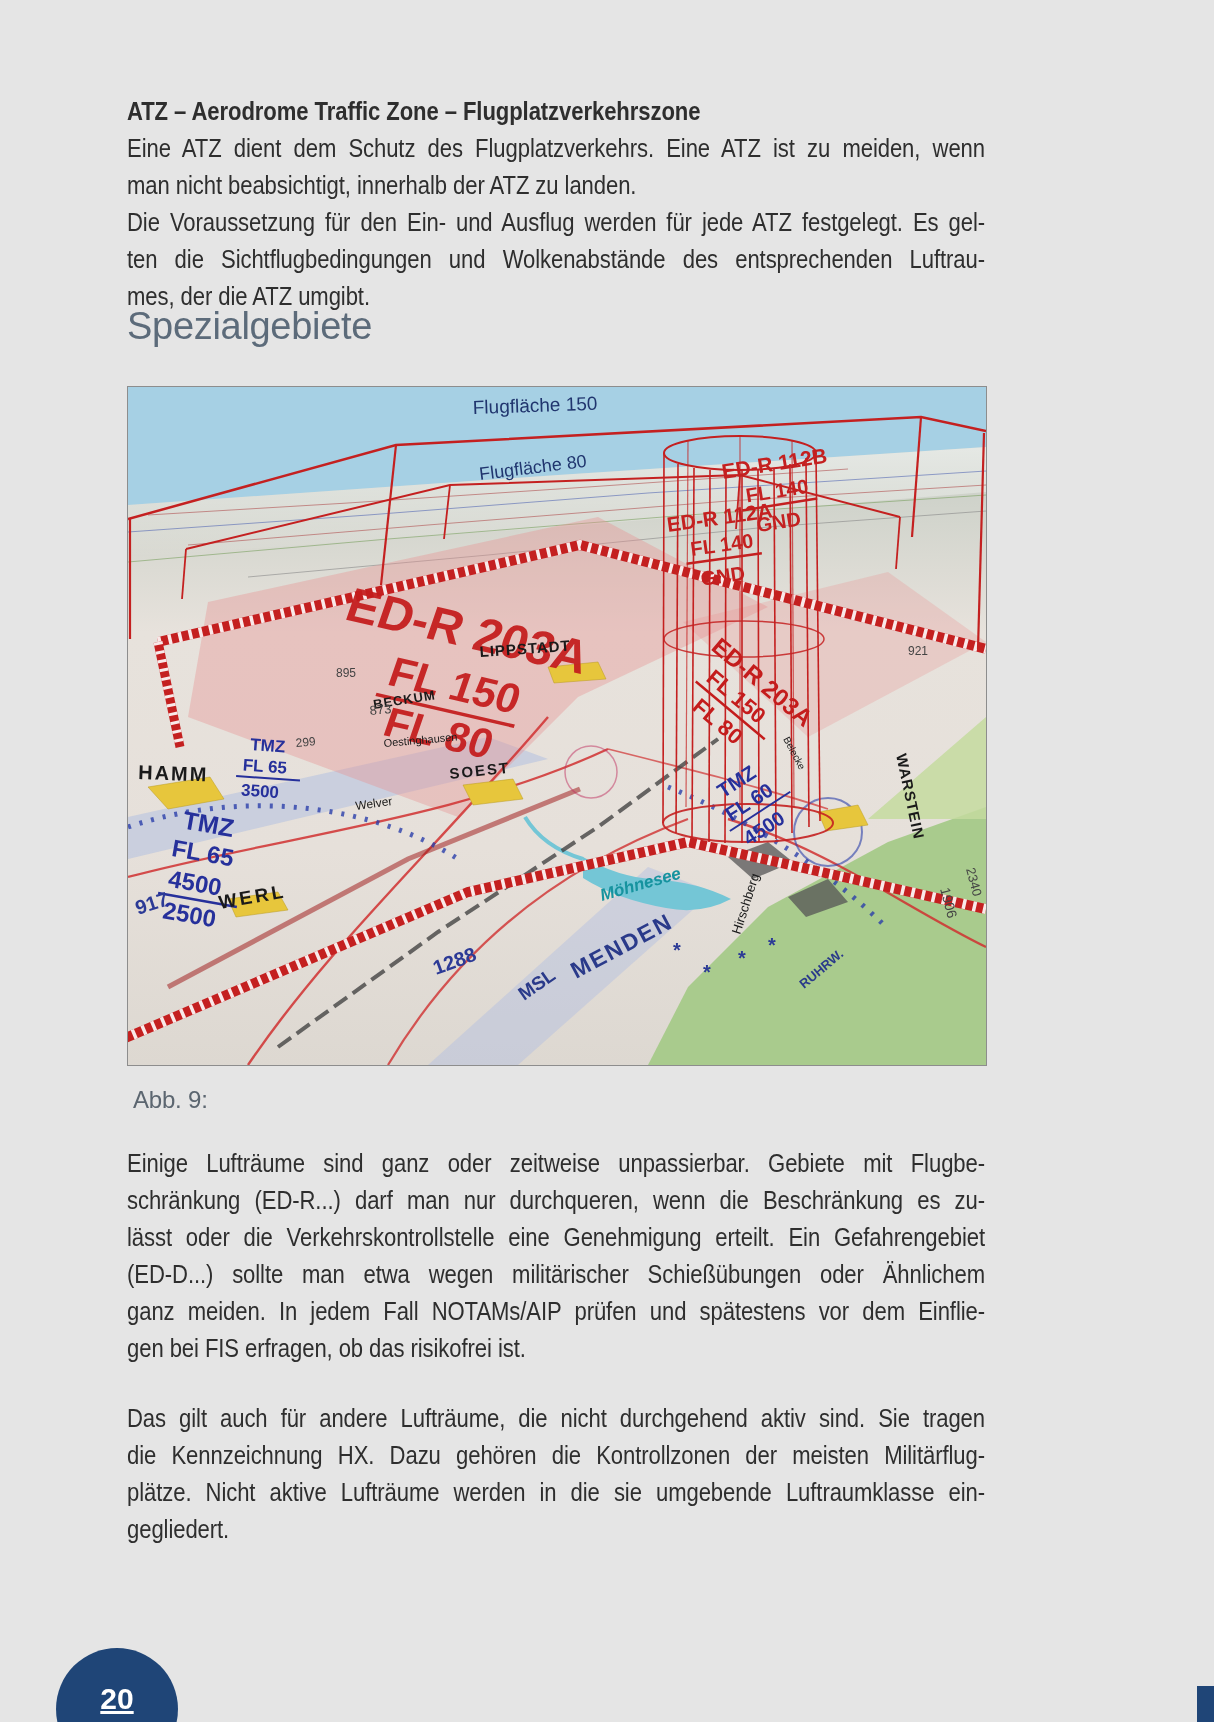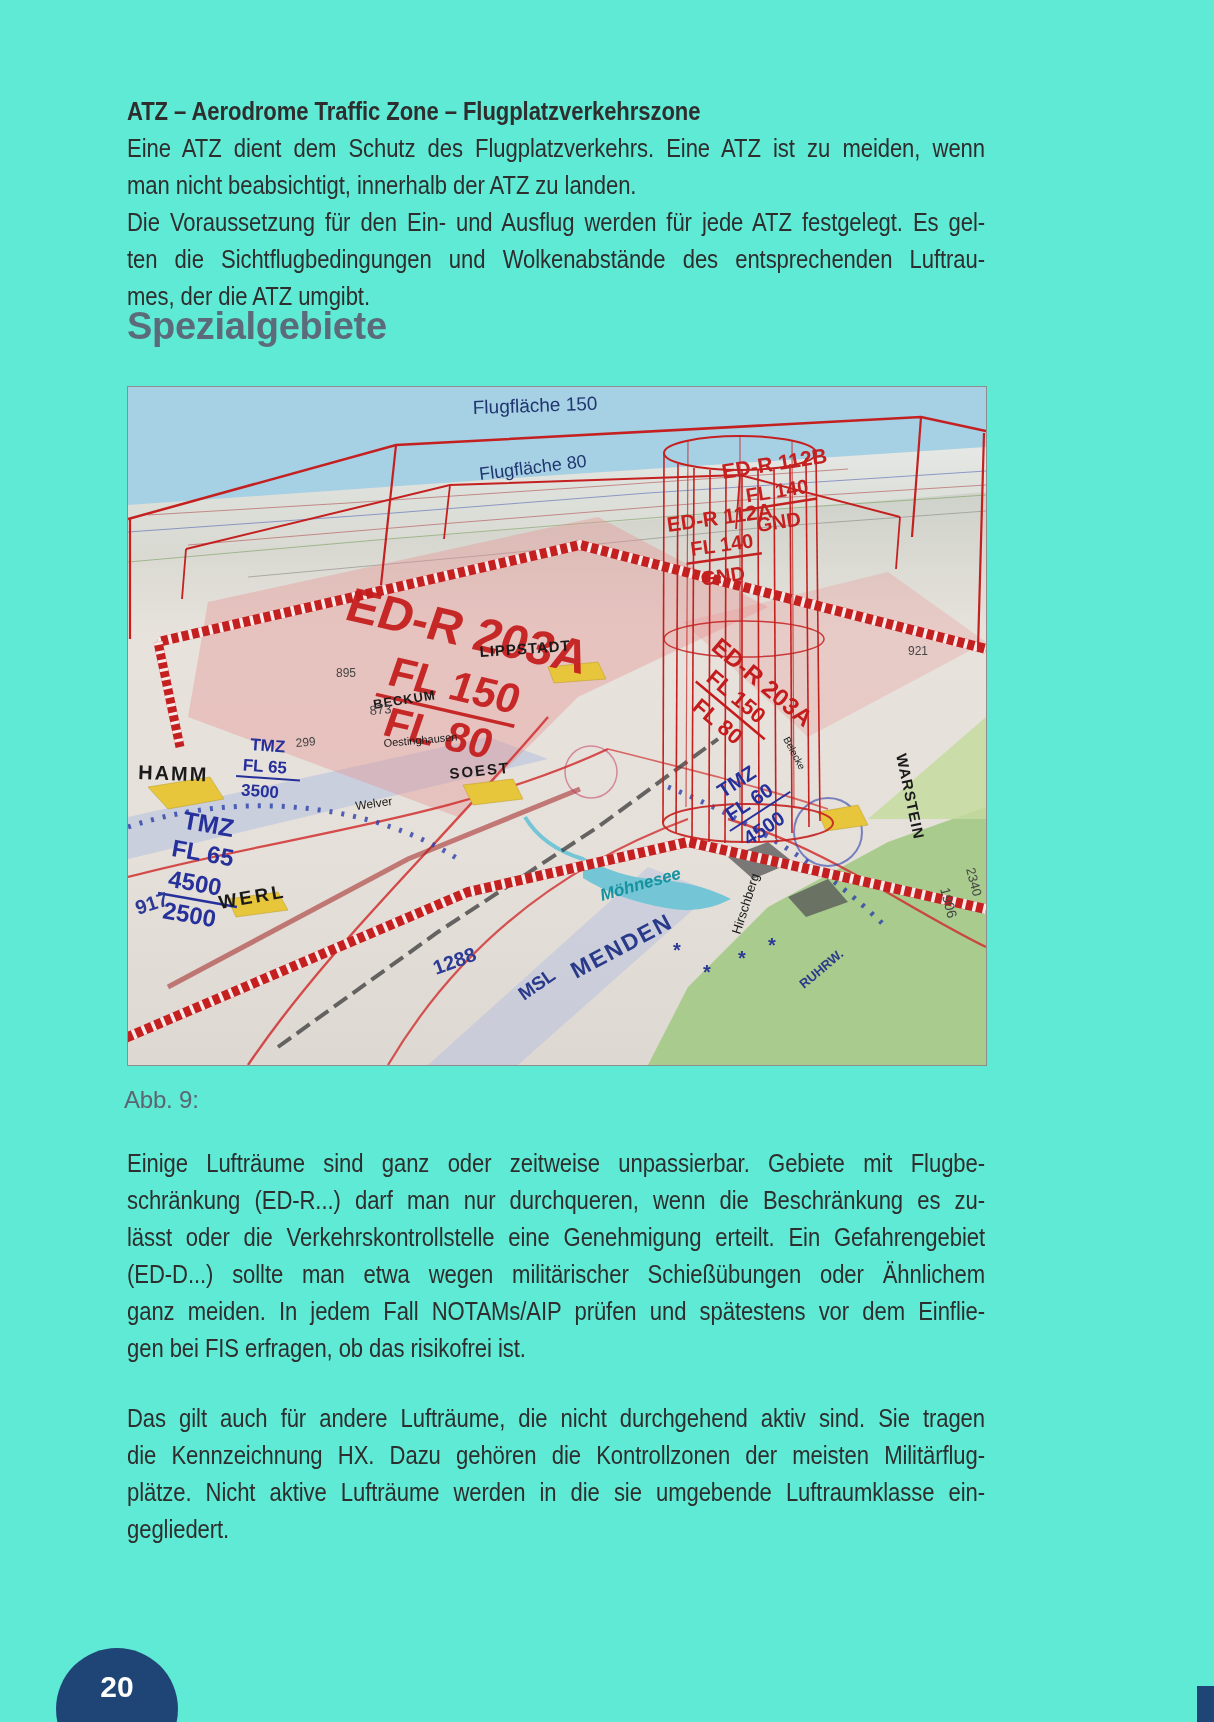--- a/index.html
+++ b/index.html
@@ -1,49 +1,49 @@
 <!DOCTYPE html>
 <html lang="de"><head>
 <meta charset="utf-8">
 <style>
   html,body{margin:0;padding:0;background:#ffffff;}
   .page{
-    position:relative;width:1214px;height:1722px;background:#5eead4;
+    position:relative;width:1214px;height:1722px;background:#e5e5e5;
     overflow:hidden;font-family:"Liberation Sans",sans-serif;color:#2e2e2e;
   }
   
   .tblock{
     position:absolute;left:127px;width:1030px;
     transform:scaleX(0.833);transform-origin:0 0;
     font-size:26.5px;line-height:37px;letter-spacing:-0.1px;color:#2e2e2e;
   }
   .tline{text-align:justify;text-align-last:justify;white-space:normal;}
   .tline.end{text-align:left;text-align-last:left;}
   .tline.bold{font-weight:bold;text-align:left;text-align-last:left;}
   .section-title{
     position:absolute;left:127px;top:305px;
-    font-size:38px;font-weight:bold;color:#5c6b7a;letter-spacing:-0.3px;
+    font-size:38px;font-weight:normal;color:#5c6b7a;letter-spacing:-0.3px;
   }
   
   .mapfig{
     position:absolute;left:127px;top:386px;width:858px;height:678px;
     border:1px solid #8d8d8d;box-sizing:content-box;overflow:hidden;background:#a6d0e4;
   }
   .caption{
-    position:absolute;left:124px;top:1086px;display:flex;gap:22px;
+    position:absolute;left:133px;top:1086px;display:flex;gap:22px;
     font-size:24px;color:#5c6670;letter-spacing:-0.2px;
   }
   
   .pagenum{
     position:absolute;left:56px;top:1648px;width:122px;height:122px;
     border-radius:50%;background:#1f4577;color:#ffffff;
     display:flex;justify-content:center;align-items:flex-start;
     font-size:30px;font-weight:bold;padding-top:0;box-sizing:border-box;
   }
-  .pagenum span{margin-top:22px;}
+  .pagenum span{margin-top:34px;text-decoration:underline;}
   .edge-tab{
     position:absolute;right:0;top:1686px;width:17px;height:36px;background:#1f4577;
   }
   
   svg text{font-family:"Liberation Sans",sans-serif;}
 </style>
 </head>
 <body>
 
 <div class="page">

